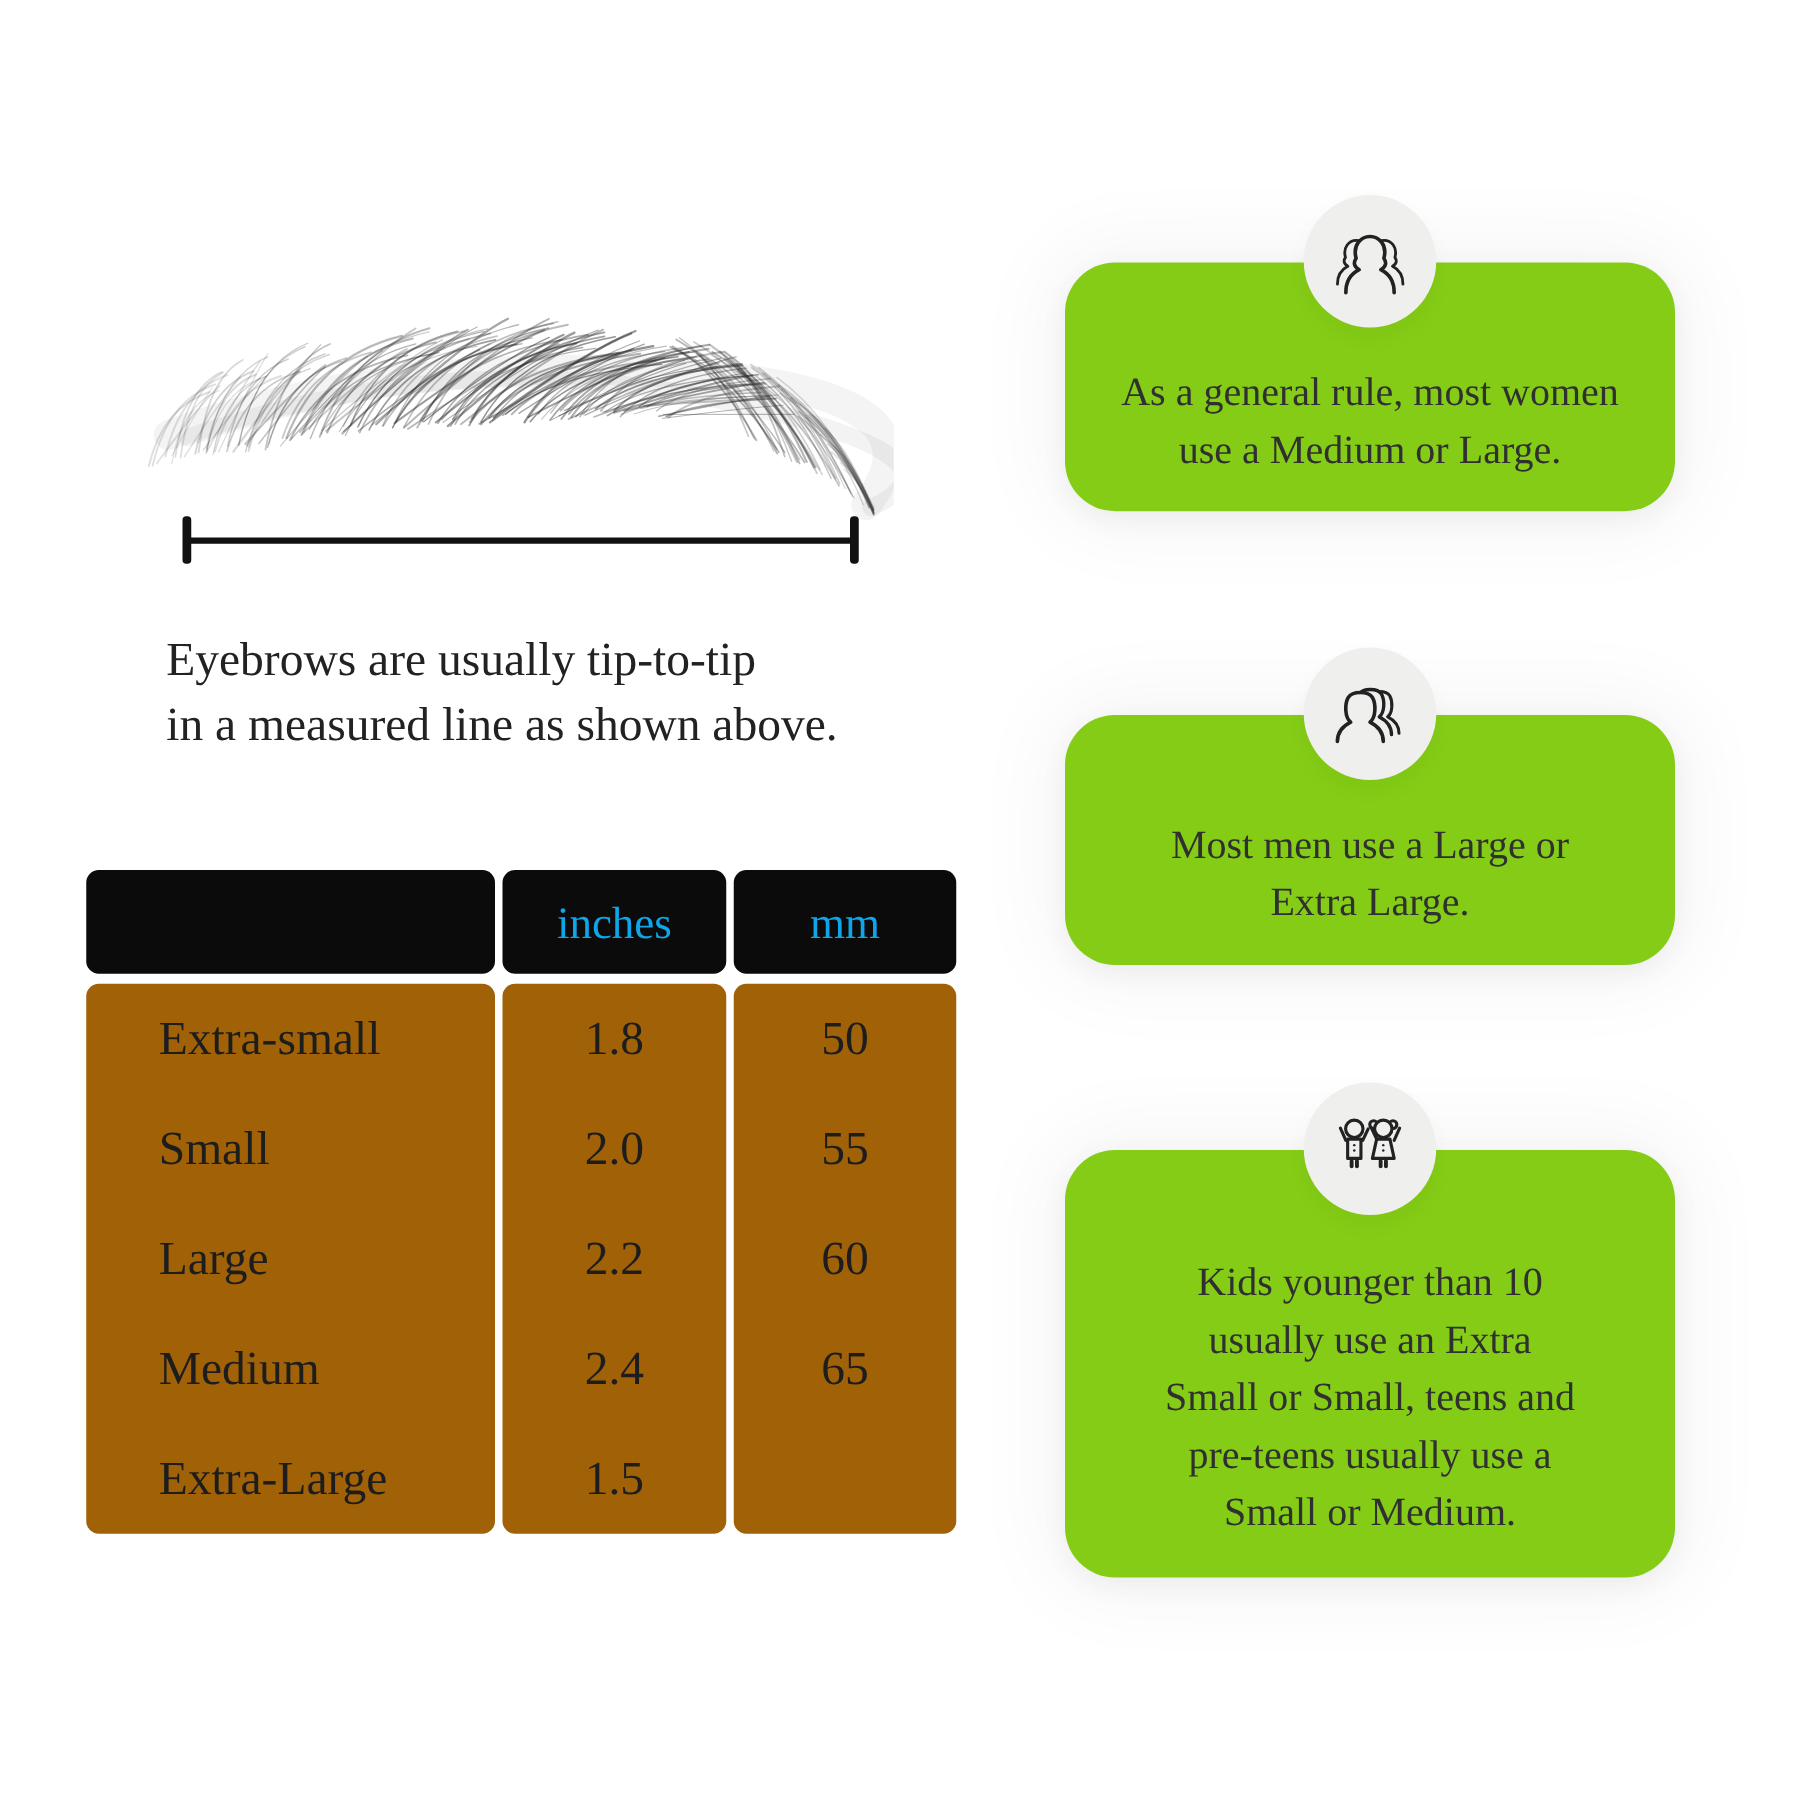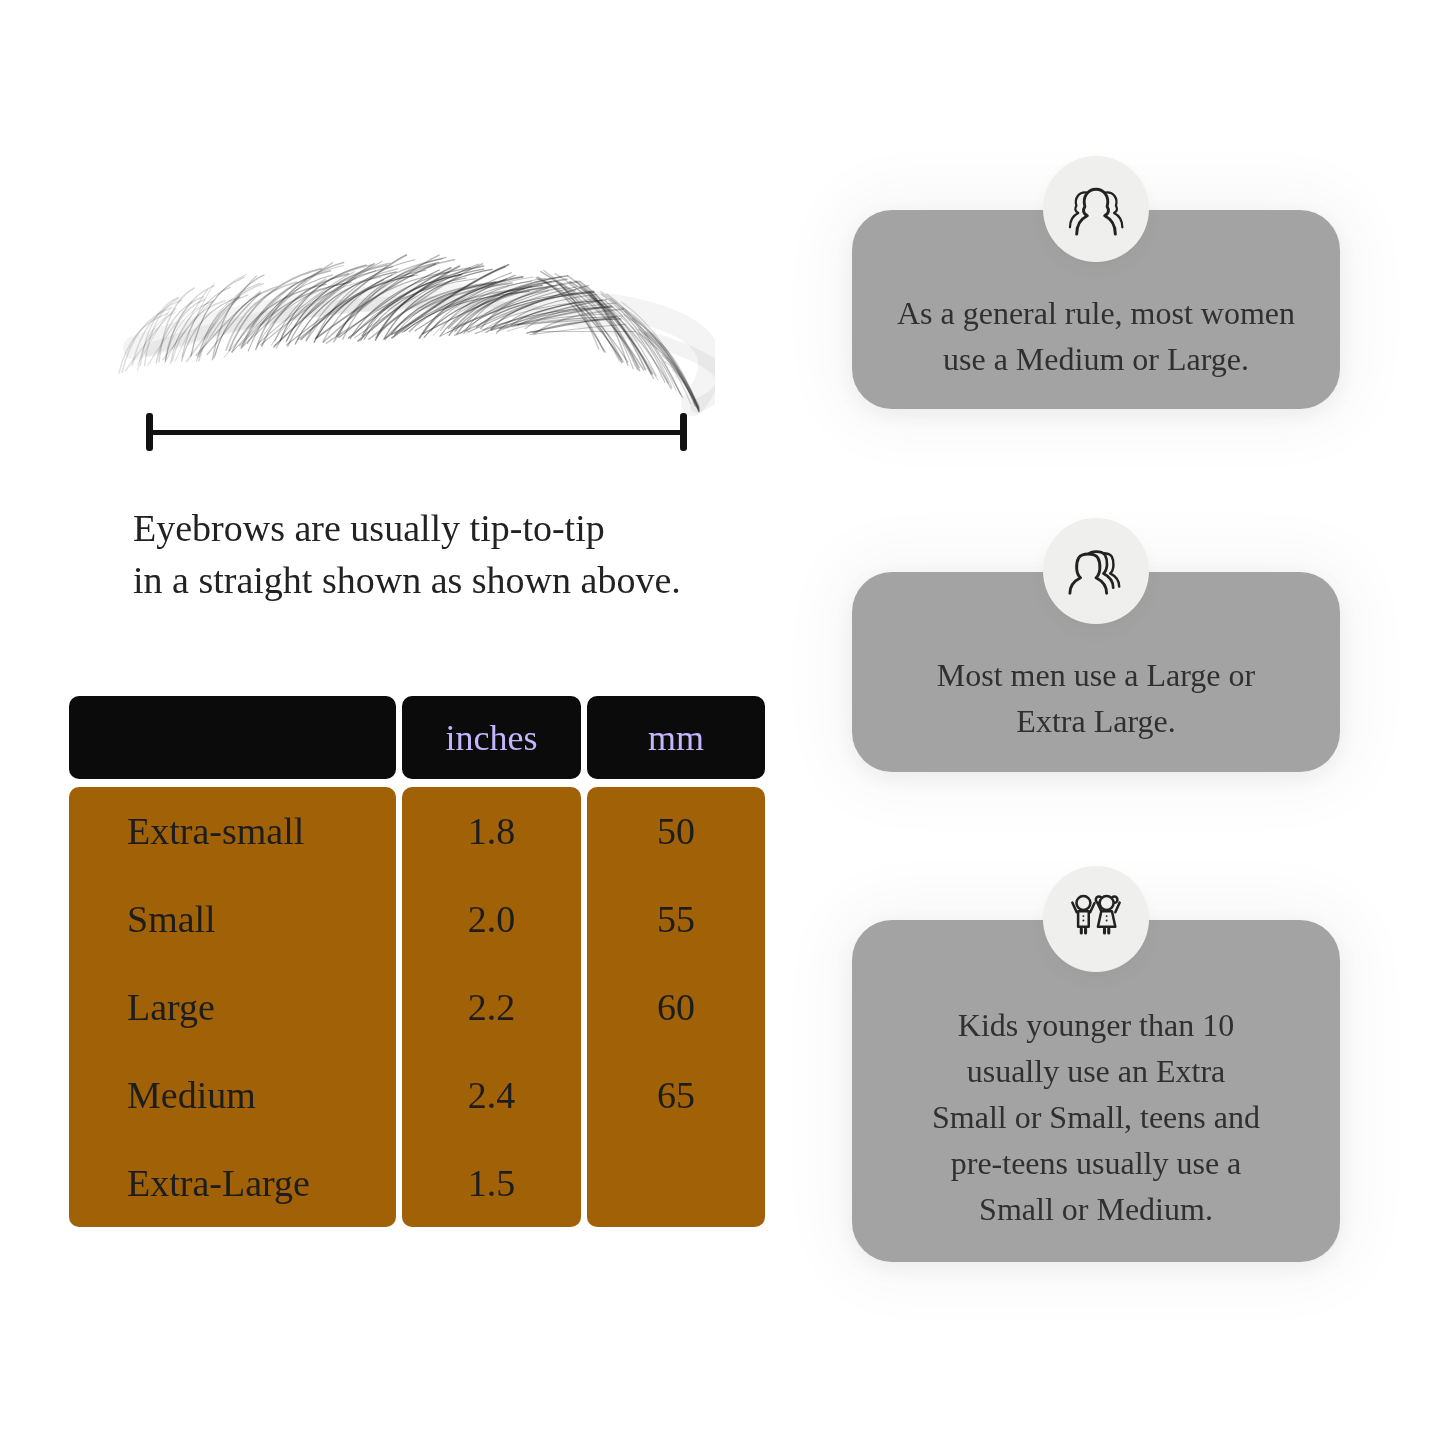--- a/index.html
+++ b/index.html
@@ -16,29 +16,29 @@
   .measure .tick.l{left:0;} .measure .tick.r{right:0;}
   
   .caption{position:absolute;left:133px;top:502px;font-size:38px;line-height:52px;color:#222;}
   .caption div{white-space:nowrap;}
   
   .sizetable{position:absolute;left:69px;top:696px;width:696px;}
   .t-head,.t-body{display:grid;grid-template-columns:327px 179px 178px;column-gap:6px;}
   .t-head .hcell{
     height:83px;background:#0b0b0b;border-radius:10px;
     display:flex;align-items:center;justify-content:center;
-    color:#c4b5fd;font-size:36px;
+    color:#0ea5e9;font-size:36px;
   }
   .t-body{margin-top:8px;}
   .t-col{background:#a16207;border-radius:10px;height:440px;display:flex;flex-direction:column;}
   .tcell{height:88px;display:flex;align-items:center;justify-content:center;font-size:38px;color:#1d1d1d;}
   .t-col.first .tcell{justify-content:flex-start;padding-left:58px;}
   
   .card{
-    position:absolute;left:852px;width:488px;background:#a3a3a3;border-radius:40px;
+    position:absolute;left:852px;width:488px;background:#84cc16;border-radius:40px;
     box-shadow:0 6px 22px rgba(0,0,0,.055), 0 0 65px 18px rgba(0,0,0,.04);
   }
   .card .bubble{
     position:absolute;left:50%;top:-54px;transform:translateX(-50%);
     width:106px;height:106px;border-radius:50%;background:#efefee;
     display:flex;align-items:center;justify-content:center;
     box-shadow:0 8px 20px rgba(0,0,0,.03);
   }
   .card .ctext{
     position:absolute;inset:0;padding:74px 14px 22px 14px;
@@ -254,21 +254,21 @@
   </div>
 
   <div class="measure">
     <div class="tick l"></div>
     <div class="bar"></div>
     <div class="tick r"></div>
   </div>
 
   <div class="caption">
     <div>Eyebrows are usually tip-to-tip</div>
-    <div>in a straight shown as shown above.</div>
+    <div>in a measured line as shown above.</div>
   </div>
 
   <div class="sizetable">
     <div class="t-head">
       <div class="hcell"></div>
       <div class="hcell">inches</div>
       <div class="hcell">mm</div>
     </div>
     <div class="t-body">
       <div class="t-col first">

